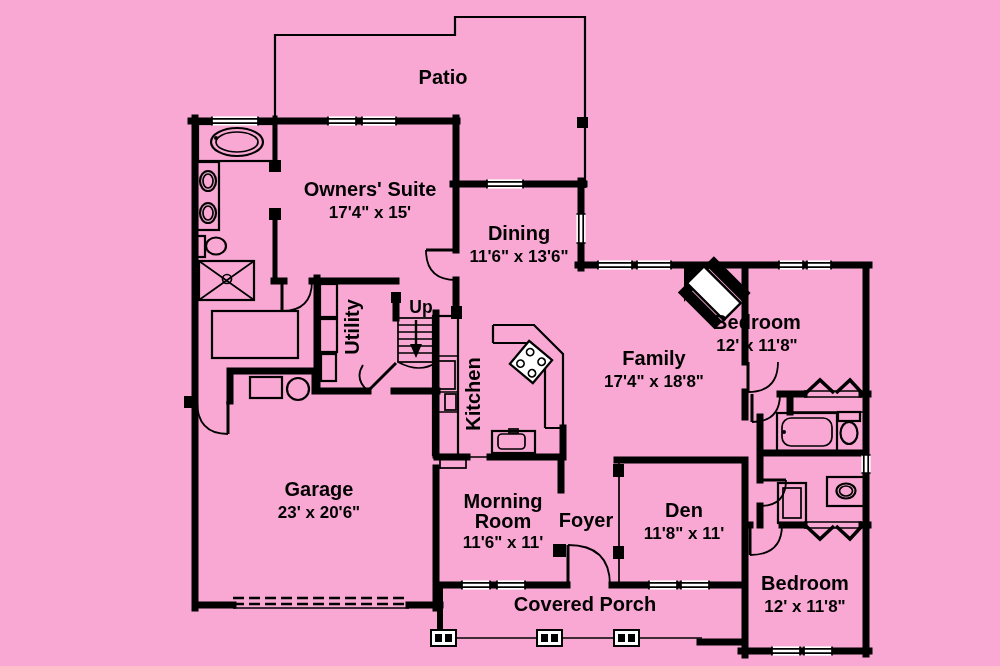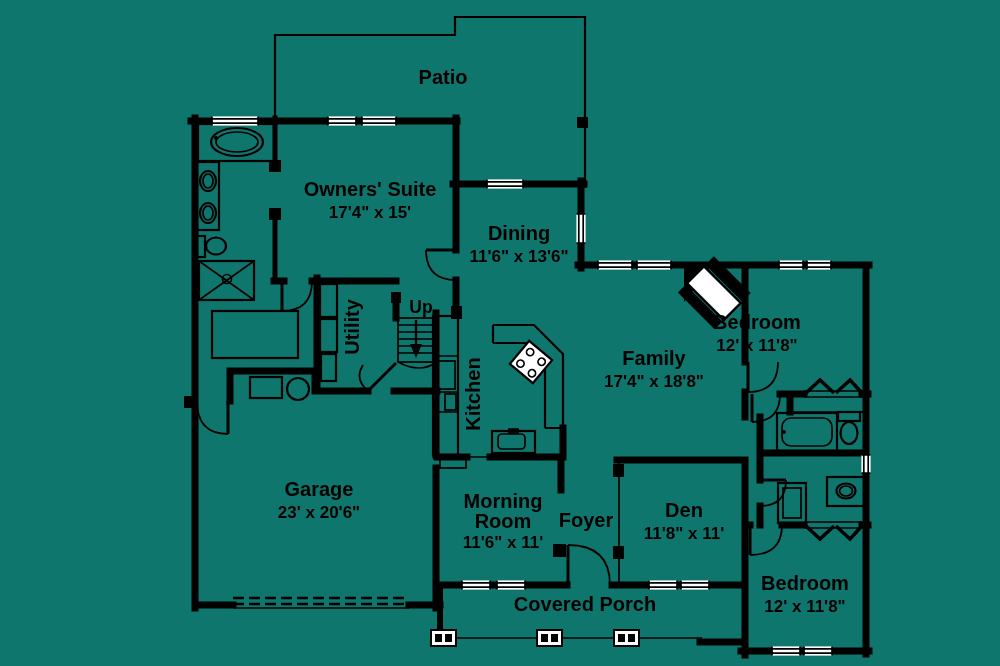--- a/index.html
+++ b/index.html
@@ -1,16 +1,16 @@
 <!DOCTYPE html>
 <html><head>
 <meta charset="utf-8">
 <style>
   html,body{margin:0;padding:0;background:#fff;}
-  #stage{position:relative;width:1000px;height:666px;background:#0f766e;overflow:hidden;
+  #stage{position:relative;width:1000px;height:666px;background:#f9a8d4;overflow:hidden;
          font-family:"Liberation Sans",sans-serif;}
   svg{position:absolute;left:0;top:0;}
   .wall{stroke:#000;stroke-width:7;fill:none;stroke-linecap:square;}
   .leaf{stroke:#000;stroke-width:3;fill:none;}
   .arc{stroke:#000;stroke-width:1.8;fill:none;}
   .thin{stroke:#000;stroke-width:2.2;fill:none;}
   .hair{stroke:#000;stroke-width:1.7;fill:none;}
   .chev{stroke:#000;stroke-width:3.5;fill:none;stroke-linejoin:miter;}
   .dash{stroke:#000;stroke-width:2.4;fill:none;stroke-dasharray:11 5;}
   .rn{font-family:"Liberation Sans",sans-serif;font-weight:700;font-size:20px;fill:#000;}

